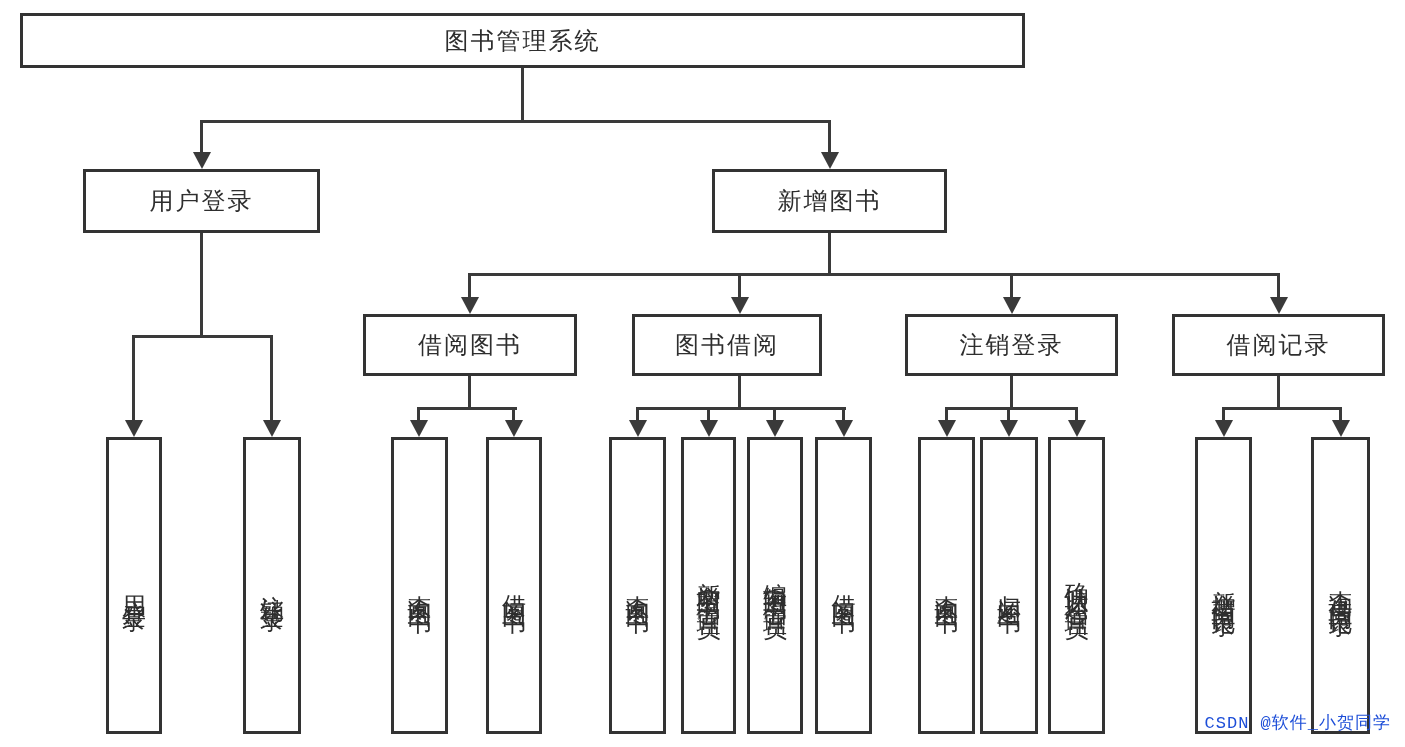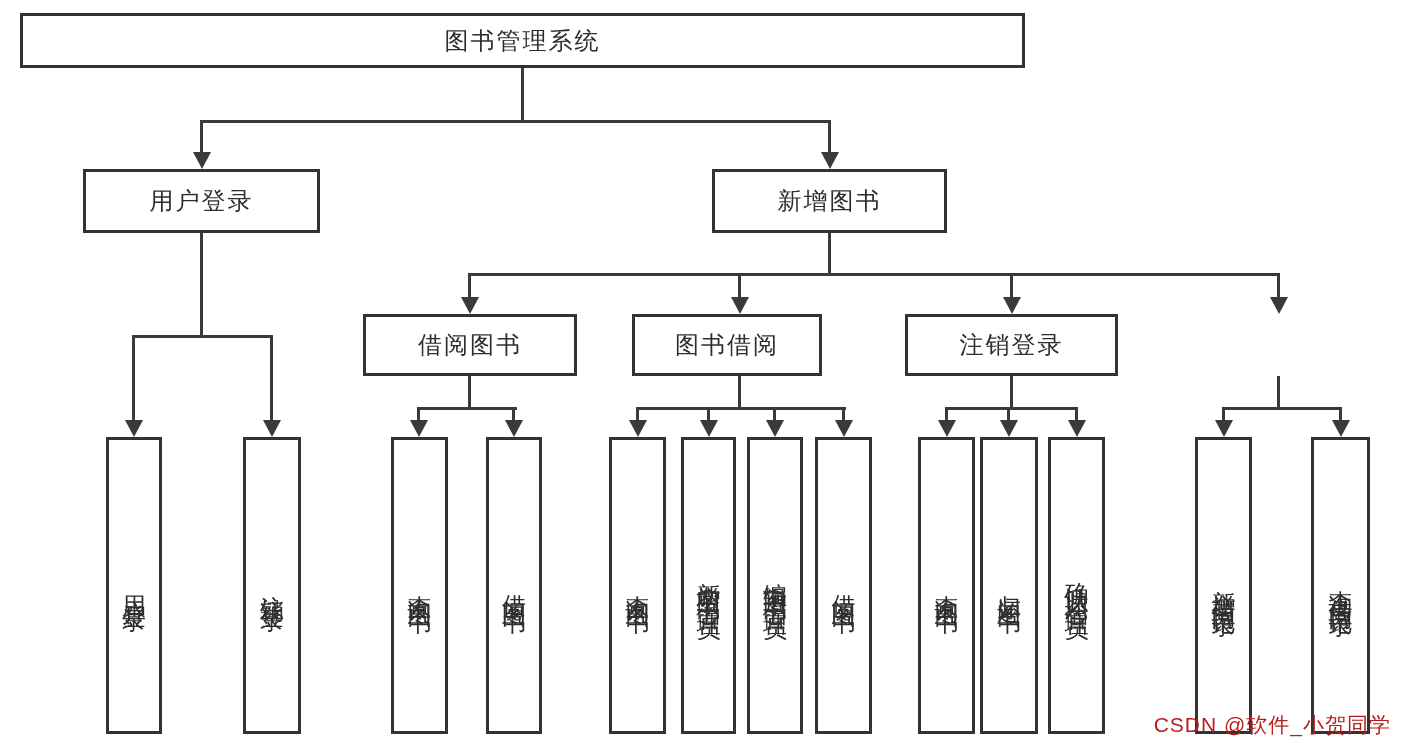--- a/index.html
+++ b/index.html
@@ -59,25 +59,26 @@
     width: 0;
     height: 0;
     border-left: 9px solid transparent;
     border-right: 9px solid transparent;
     border-top: 17px solid #3a3a3a;
   }
   .watermark {
     position: absolute;
     right: 14px;
     top: 711px;
-    font-size: 21px;
+    font-size: 17px;
     letter-spacing: 1px;
-    color: #b91c1c;
+    color: #1d4ed8;
     z-index: 10;
     white-space: nowrap;
+    font-family: Liberation Mono, monospace;
   }
 </style>
 </head>
 <body>
 
 <div id="stage">
 
   <div class="box" style="left:20px;top:13px;width:1005px;height:55px">图书管理系统</div>
 
   <div class="vline" style="left:521px;top:68px;height:52px"></div>
@@ -96,20 +97,21 @@
   <div class="vline" style="left:828px;top:233px;height:40px"></div>
   <div class="hline" style="left:468px;top:273px;width:812px"></div>
   <div class="arrow" style="left:468px;top:273px;height:24px"></div>
   <div class="arrow" style="left:738px;top:273px;height:24px"></div>
   <div class="arrow" style="left:1010px;top:273px;height:24px"></div>
   <div class="arrow" style="left:1277px;top:273px;height:24px"></div>
 
   <div class="box" style="left:363px;top:314px;width:214px;height:62px">借阅图书</div>
   <div class="box" style="left:632px;top:314px;width:190px;height:62px">图书借阅</div>
   <div class="box" style="left:905px;top:314px;width:213px;height:62px">注销登录</div>
+  <div class="box" style="left:1172px;top:314px;width:213px;height:62px">借阅记录</div>
 
   <div class="vline" style="left:468px;top:376px;height:31px"></div>
   <div class="hline" style="left:417px;top:407px;width:100px"></div>
   <div class="arrow" style="left:417px;top:407px;height:13px"></div>
   <div class="arrow" style="left:512px;top:407px;height:13px"></div>
 
   <div class="vline" style="left:738px;top:376px;height:31px"></div>
   <div class="hline" style="left:636px;top:407px;width:210px"></div>
   <div class="arrow" style="left:636px;top:407px;height:13px"></div>
   <div class="arrow" style="left:707px;top:407px;height:13px"></div>

